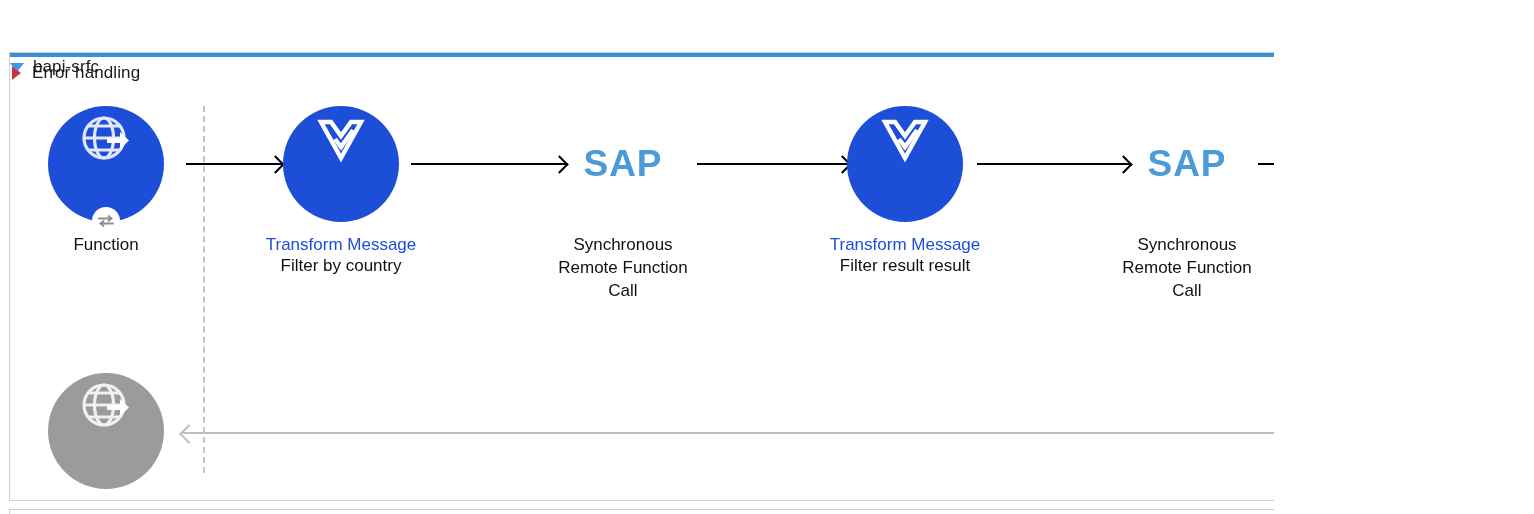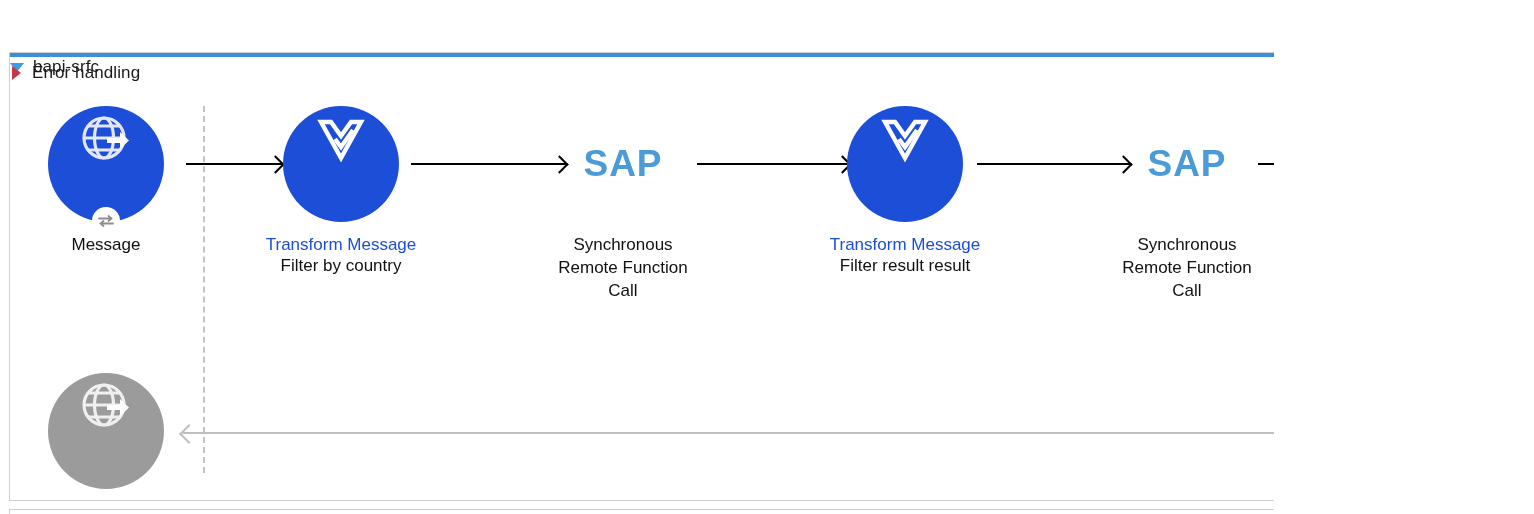--- a/index.html
+++ b/index.html
@@ -260,21 +260,21 @@
           <g stroke="#8d8d8d" stroke-width="1.8" fill="none" stroke-linecap="round">
             <path d="M4 8.5 H16"></path>
             <path d="M13.5 6 L16.5 8.5 L13.5 11"></path>
             <path d="M18 13.5 H6"></path>
             <path d="M8.5 11 L5.5 13.5 L8.5 16"></path>
           </g>
         </svg>
       </span>
     </div>
     <div class="labels">
-      <div class="label-main">Message</div>
+      <div class="label-main">Function</div>
     </div>
   </div>
 
   <div class="node" style="left:241px; top:58px;">
     <div class="circle purple">
       <svg width="66" height="66" viewBox="0 0 66 66">
         <g fill="none" stroke="#ffffff" stroke-width="4.4" stroke-linejoin="miter">
           <path d="M13 16 L23 16 L33 30 L43 16 L53 16 L33 52 Z"></path>
           <path d="M27 33 L33 41 L45 24"></path>
         </g>

